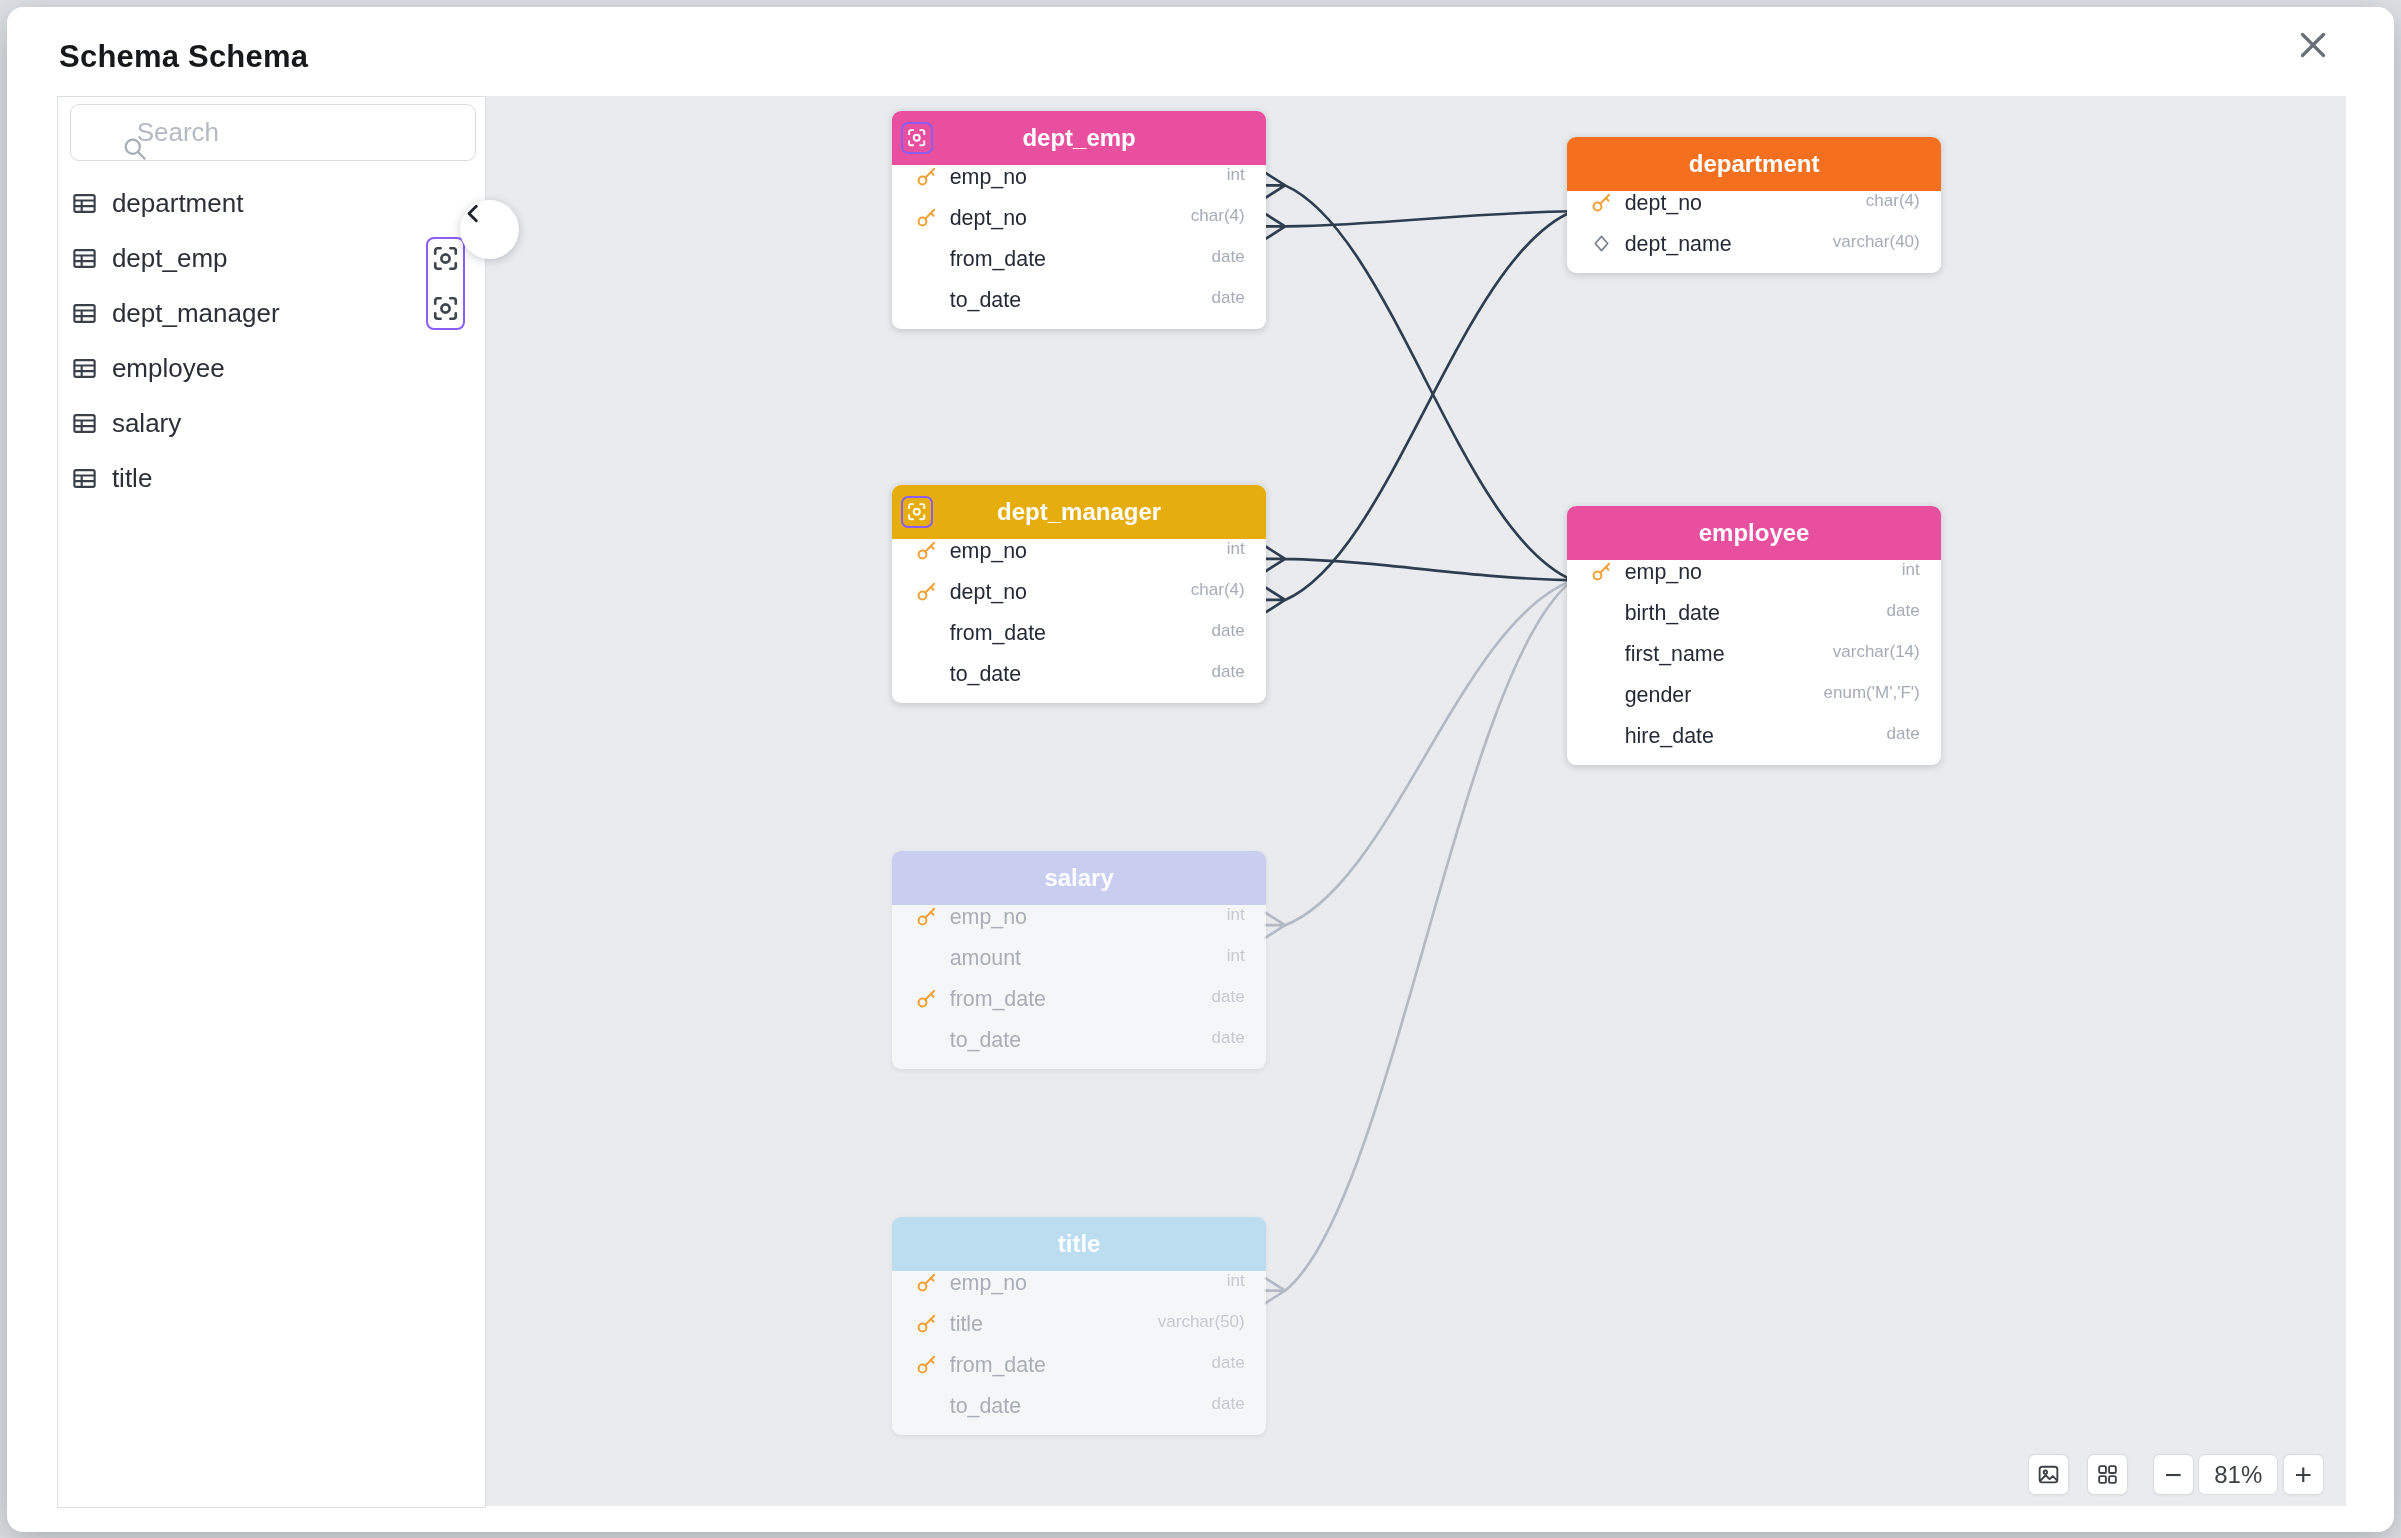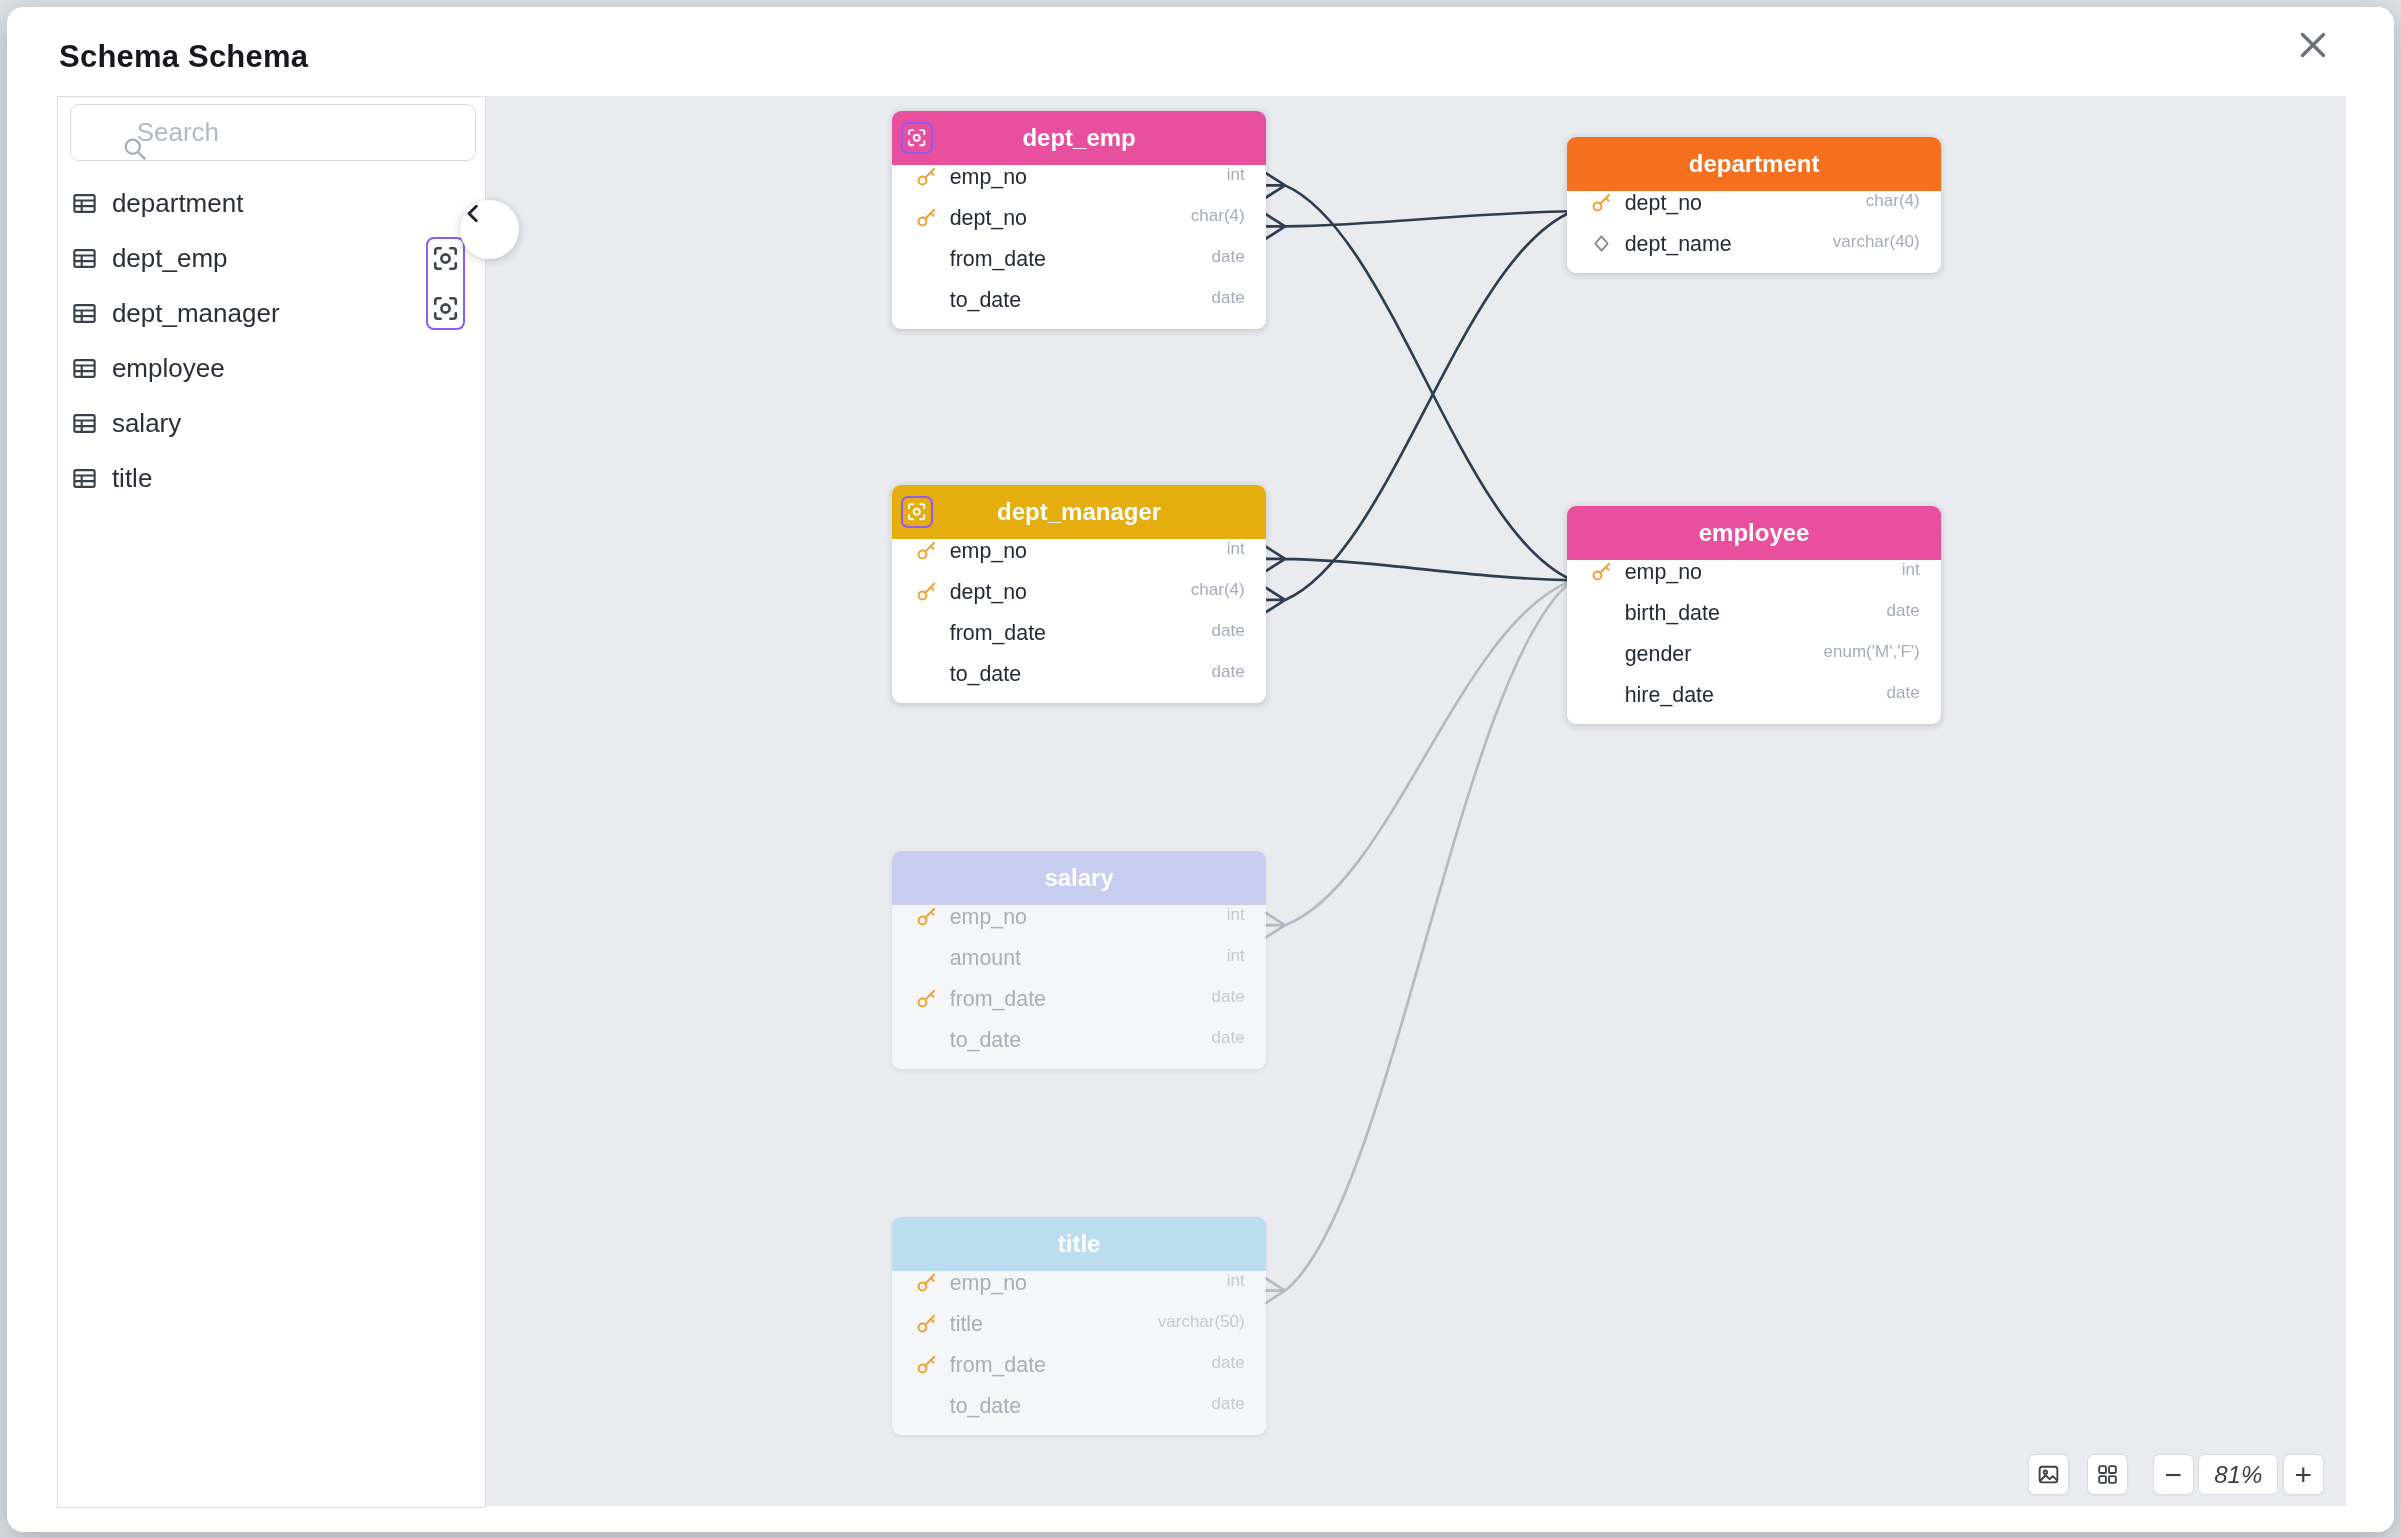--- a/index.html
+++ b/index.html
@@ -112,21 +112,21 @@
   .ctrl-btn {
     width:41px; height:41px; background:#fff; border:0.9px solid #d9dcdf;
     border-radius:7.1px; display:flex; align-items:center; justify-content:center;
     cursor:pointer; box-shadow:0 0.9px 1.8px rgba(25,32,45,.05);
   }
   .ctrl-btn svg { width:25px; height:25px; }
   .zoom-group { display:flex; gap:4.5px; margin-left:7.1px; }
   .zoom-label {
     width:80px; height:41px; background:#fff; border:0.9px solid #d9dcdf;
     border-radius:7.1px; display:flex; align-items:center; justify-content:center;
-    font-size:24px; color:#3b4045;font-style:italic;
+    font-size:24px; color:#3b4045;
   }
   .zoom-btn-txt { font-size:30px; color:#3b4045; font-weight:400; line-height:1; }
 </style>
 </head>
 <body>
 
 <div class="dialog">
   <div class="dlg-title">Schema Schema</div>
   <button class="close-btn" id="close-btn">
       <span style="display:inline-flex;width:100%;height:100%">
@@ -355,20 +355,25 @@
                   <path d="M16.6 7.4l2.7 2.7"></path>
                 </svg>
               </span></span>
             <span class="f-name">emp_no</span>
             <span class="f-type">int</span>
           </div>
           <div class="tbl-row">
             <span class="f-icon"></span>
             <span class="f-name">birth_date</span>
             <span class="f-type">date</span>
+          </div>
+          <div class="tbl-row">
+            <span class="f-icon"></span>
+            <span class="f-name">first_name</span>
+            <span class="f-type">varchar(14)</span>
           </div>
           <div class="tbl-row">
             <span class="f-icon"></span>
             <span class="f-name">gender</span>
             <span class="f-type">enum('M','F')</span>
           </div>
           <div class="tbl-row">
             <span class="f-icon"></span>
             <span class="f-name">hire_date</span>
             <span class="f-type">date</span>

